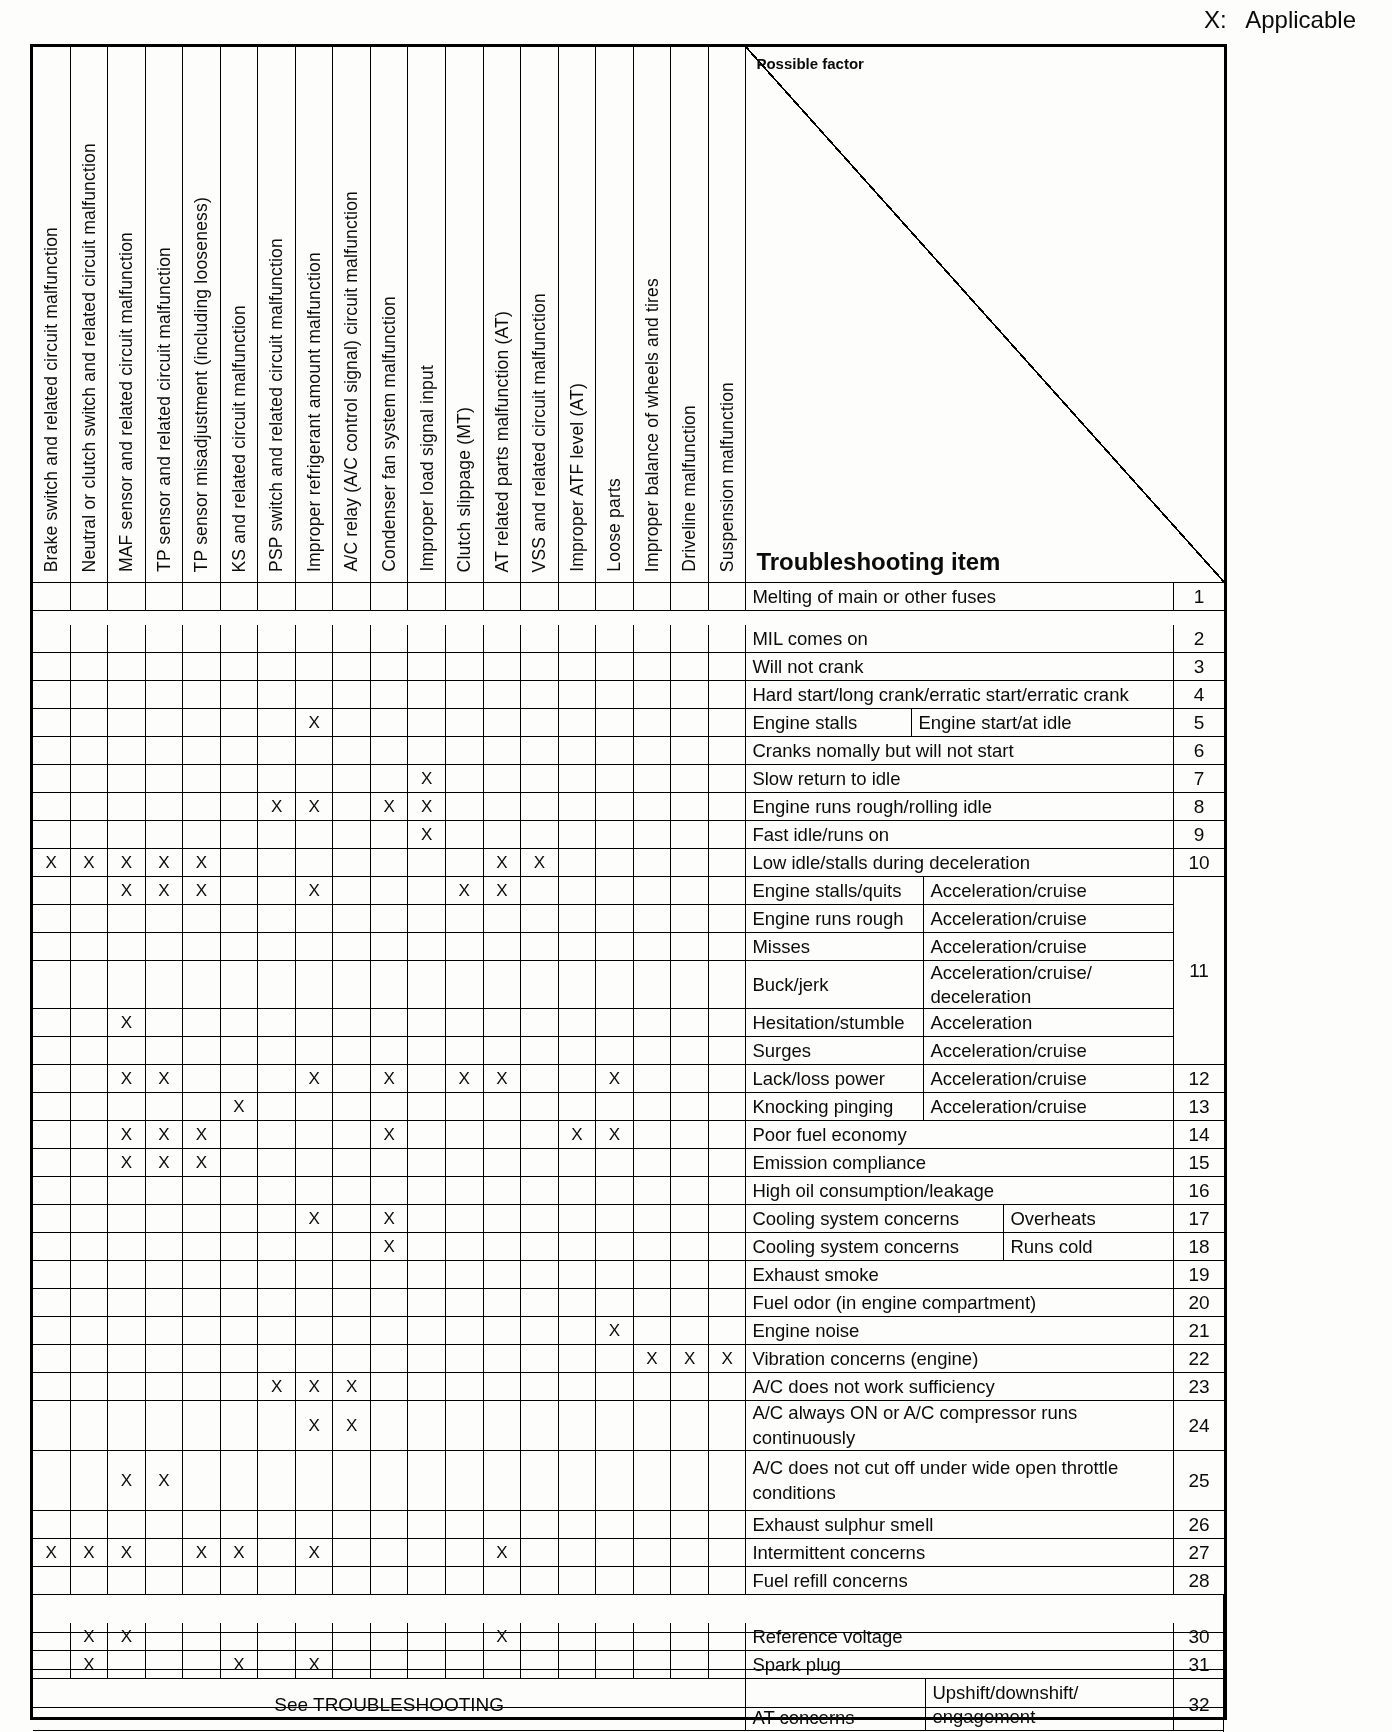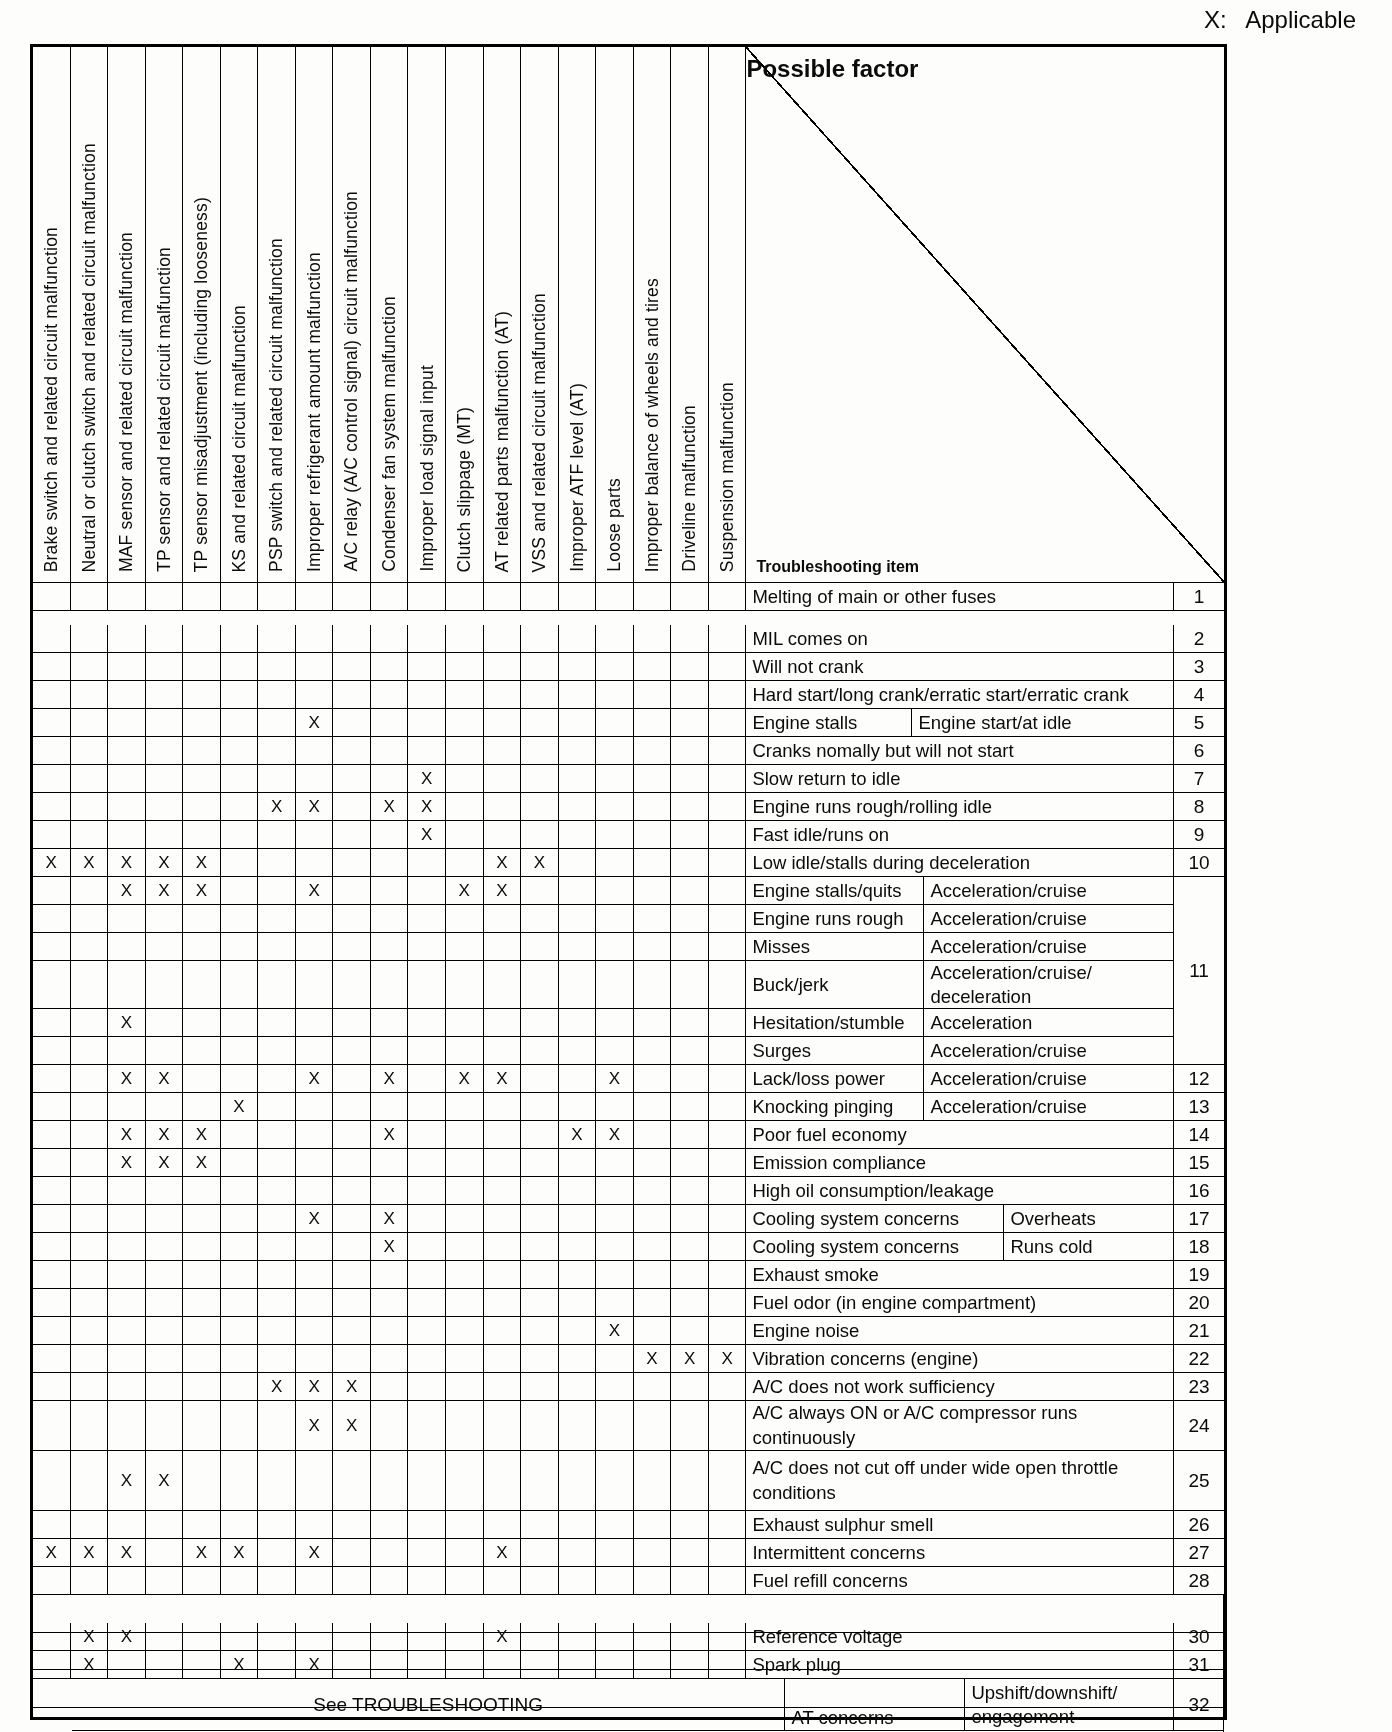--- a/index.html
+++ b/index.html
@@ -6,22 +6,22 @@
   body{width:1392px;height:1732px;background:#fdfdfb;font-family:"Liberation Sans",sans-serif;color:#0b0b0b;position:relative;overflow:hidden}
   .page{position:absolute;left:0;top:0;width:1392px;height:1732px;background:#fdfdfb}
   .legend{position:absolute;top:6px;right:36px;font-size:24px;white-space:pre;color:#0b0b0b}
   .tbl{position:absolute;left:30px;top:44px;width:1197px;height:1676px;border:3px solid #000;display:flex;flex-direction:column;background:#fdfdfb;box-sizing:border-box}
   .tbl *{box-sizing:border-box}
   .hrow{display:flex;flex:0 0 536px;height:536px;min-height:0}
   .hcell{flex:0 0 37.55px;border-right:1.5px solid #000;border-bottom:1.5px solid #000;display:flex;align-items:flex-end;justify-content:center;padding-bottom:10px;overflow:hidden}
   .vtext{writing-mode:vertical-rl;transform:rotate(180deg);font-size:17.5px;line-height:1.05;white-space:nowrap;letter-spacing:.2px}
   .diag{flex:1 1 auto;position:relative;border-bottom:1.5px solid #000;min-width:0;
         background:linear-gradient(to top right,transparent calc(50% - .9px),#000 calc(50% - .9px),#000 calc(50% + .9px),transparent calc(50% + .9px))}
-  .pf{position:absolute;top:8px;left:0;font-size:24px;font-weight:700}
-  .ti{position:absolute;bottom:6px;left:10px;font-size:16px;font-weight:700}
+  .pf{position:absolute;top:8px;left:10px;font-size:15px;font-weight:700}
+  .ti{position:absolute;bottom:6px;left:10px;font-size:24px;font-weight:700}
   .row{display:flex;flex:0 0 auto;min-height:0}
   .fcell{flex:0 0 37.55px;border-right:1.5px solid #000;border-bottom:1.5px solid #000;display:flex;align-items:center;justify-content:center;overflow:hidden}
   .mark{font-size:17px;line-height:1}
   .fspan{flex:0 0 713.45px;border-right:1.5px solid #000;border-bottom:1.5px solid #000;display:flex;align-items:center;justify-content:center;font-size:19px}
   .ilabel{border-right:1.5px solid #000;border-bottom:1.5px solid #000;display:flex;align-items:center;padding:1px 6px;font-size:18.5px;overflow:hidden;white-space:nowrap;min-width:0}
   .ilabel.grow{flex:1 1 auto}
   .ilabel.wrap{white-space:normal;line-height:1.3}
   .icond{flex:1 1 auto;border-right:1.5px solid #000;border-bottom:1.5px solid #000;display:flex;align-items:center;padding:1px 6px;font-size:18.5px;white-space:pre-line;line-height:1.25;min-width:0;overflow:hidden}
   .ncell{flex:0 0 50px;border-bottom:1.5px solid #000;display:flex;align-items:center;justify-content:center;font-size:19px}
   .block{display:flex;flex:0 0 auto}
@@ -1192,21 +1192,21 @@
         <div class="fcell"></div>
         <div class="fcell"></div>
         <div class="fcell"></div>
         <div class="ilabel grow">
           <span>Spark plug</span>
         </div>
         <div class="ncell">
           <span>31</span>
         </div>
       </div>
-      <div class="row" style="height: 52px; padding-left: 39px;">
+      <div class="row" style="height: 52px;">
         <div class="fspan">
           <span>See TROUBLESHOOTING</span>
         </div>
         <div class="ilabel" style="flex: 0 0 180px; align-items: flex-end;">
           <span>AT concerns</span>
         </div>
         <div class="icond"><span>Upshift/downshift/
 engagement</span></div>
         <div class="ncell">
           <span>32</span>

